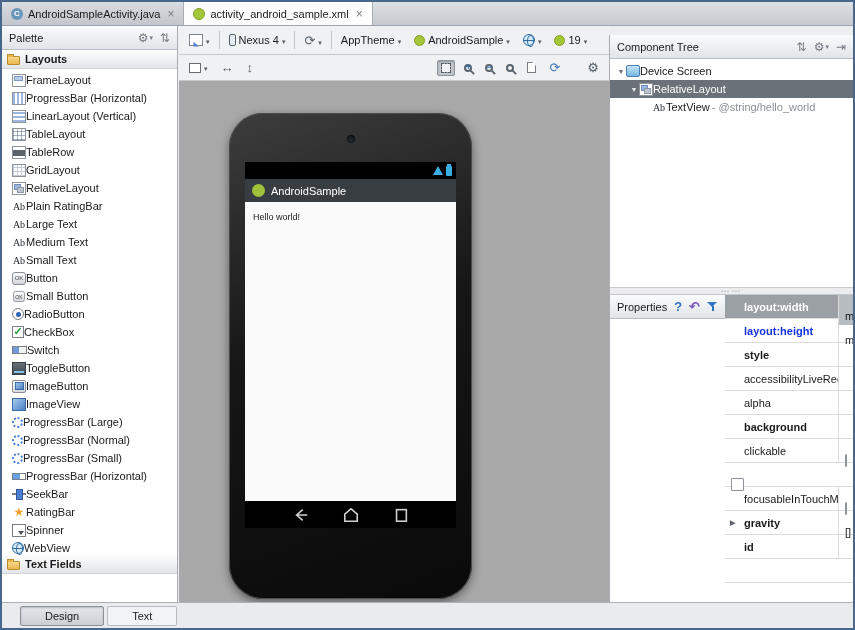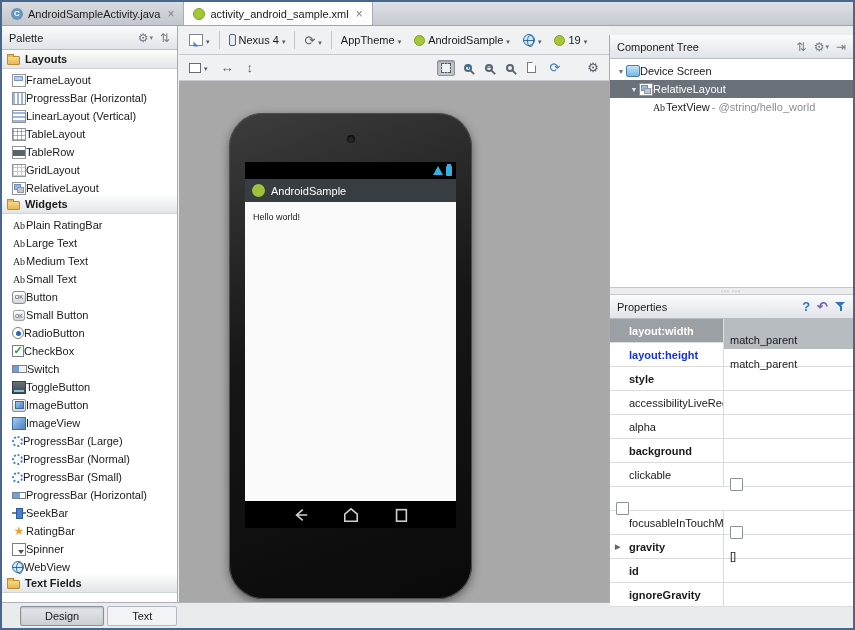--- a/index.html
+++ b/index.html
@@ -113,21 +113,21 @@
   .tree{flex:1;padding-top:3px;overflow:hidden}
   .trow{height:18px;display:flex;align-items:center;white-space:nowrap}
   .trow.sel{background:#6a7178;color:#fff}
   .texp{width:10px;flex:0 0 10px;font-size:7px;color:#6a7077;text-align:center}
   .trow.sel .texp{color:#e8eaec}
   .tsuffix{color:#8a9097;margin-left:2px}
   .i-devscr{width:12px;height:12px;flex:0 0 12px;border:1px solid #4a7fb5;border-radius:2px;background:linear-gradient(#c3e4f7,#7ab8e0)}
   .tree .pi{flex:0 0 14px}
 
   .splitter{height:8px;flex:0 0 8px;background:#ececee;border-top:1px solid #c6c9cd;border-bottom:1px solid #c6c9cd;display:flex;align-items:center;justify-content:center;color:#9aa0a6;font-size:9px;letter-spacing:2px;line-height:0}
-  .props{flex:1;display:flex;flex-direction:column;background:#fff}
+  .props{flex:1;display:flex;background:#fff}
   .ph-help{color:#2f74c0;font-weight:bold;font-size:13px}
   .ph-undo{color:#7c5cbf;font-weight:bold;font-size:13px}
   .i-funnel{position:relative;width:11px;height:11px;display:inline-block}
   .i-funnel::before{content:"";position:absolute;top:1px;left:0;border-left:5.5px solid transparent;border-right:5.5px solid transparent;border-top:5px solid #2f74c0}
   .i-funnel::after{content:"";position:absolute;top:5px;left:4.5px;width:2px;height:5px;background:#2f74c0}
   .ptable{flex:1;overflow:hidden}
   .prow{height:24px;display:flex;border-bottom:1px solid #dcdcda;align-items:stretch}
   .pname{width:114px;flex:0 0 114px;display:flex;align-items:center;padding:0 4px 0 19px;border-right:1px solid #dcdcda;position:relative;white-space:nowrap;overflow:hidden}
   .pname.b{font-weight:bold}
   .pname.accent{color:#1432e0}
@@ -198,24 +198,20 @@
             <span class="pi i-trow"></span>
             <span>TableRow</span>
           </div>
           <div class="pitem">
             <span class="pi i-grid"></span>
             <span>GridLayout</span>
           </div>
           <div class="pitem">
             <span class="pi i-rel"></span>
             <span>RelativeLayout</span>
-          </div>
-          <div class="psec">
-            <span class="i-folder"></span>
-            <span>Widgets</span>
           </div>
           <div class="pitem">
             <span class="pi i-ab"></span>
             <span>Plain RatingBar</span>
           </div>
           <div class="pitem">
             <span class="pi i-ab"></span>
             <span>Large Text</span>
           </div>
           <div class="pitem">
@@ -528,23 +524,20 @@
             </div>
             <div class="prow">
               <div class="pname b">
                 <span>id</span>
               </div>
               <div class="pval">
                 <span></span>
               </div>
             </div>
             <div class="prow">
-              <div class="pname b">
-                <span>ignoreGravity</span>
-              </div>
               <div class="pval">
                 <span></span>
               </div>
             </div>
           </div>
       </div>
     </div>
   </div>
 
   <div class="bottombar">

